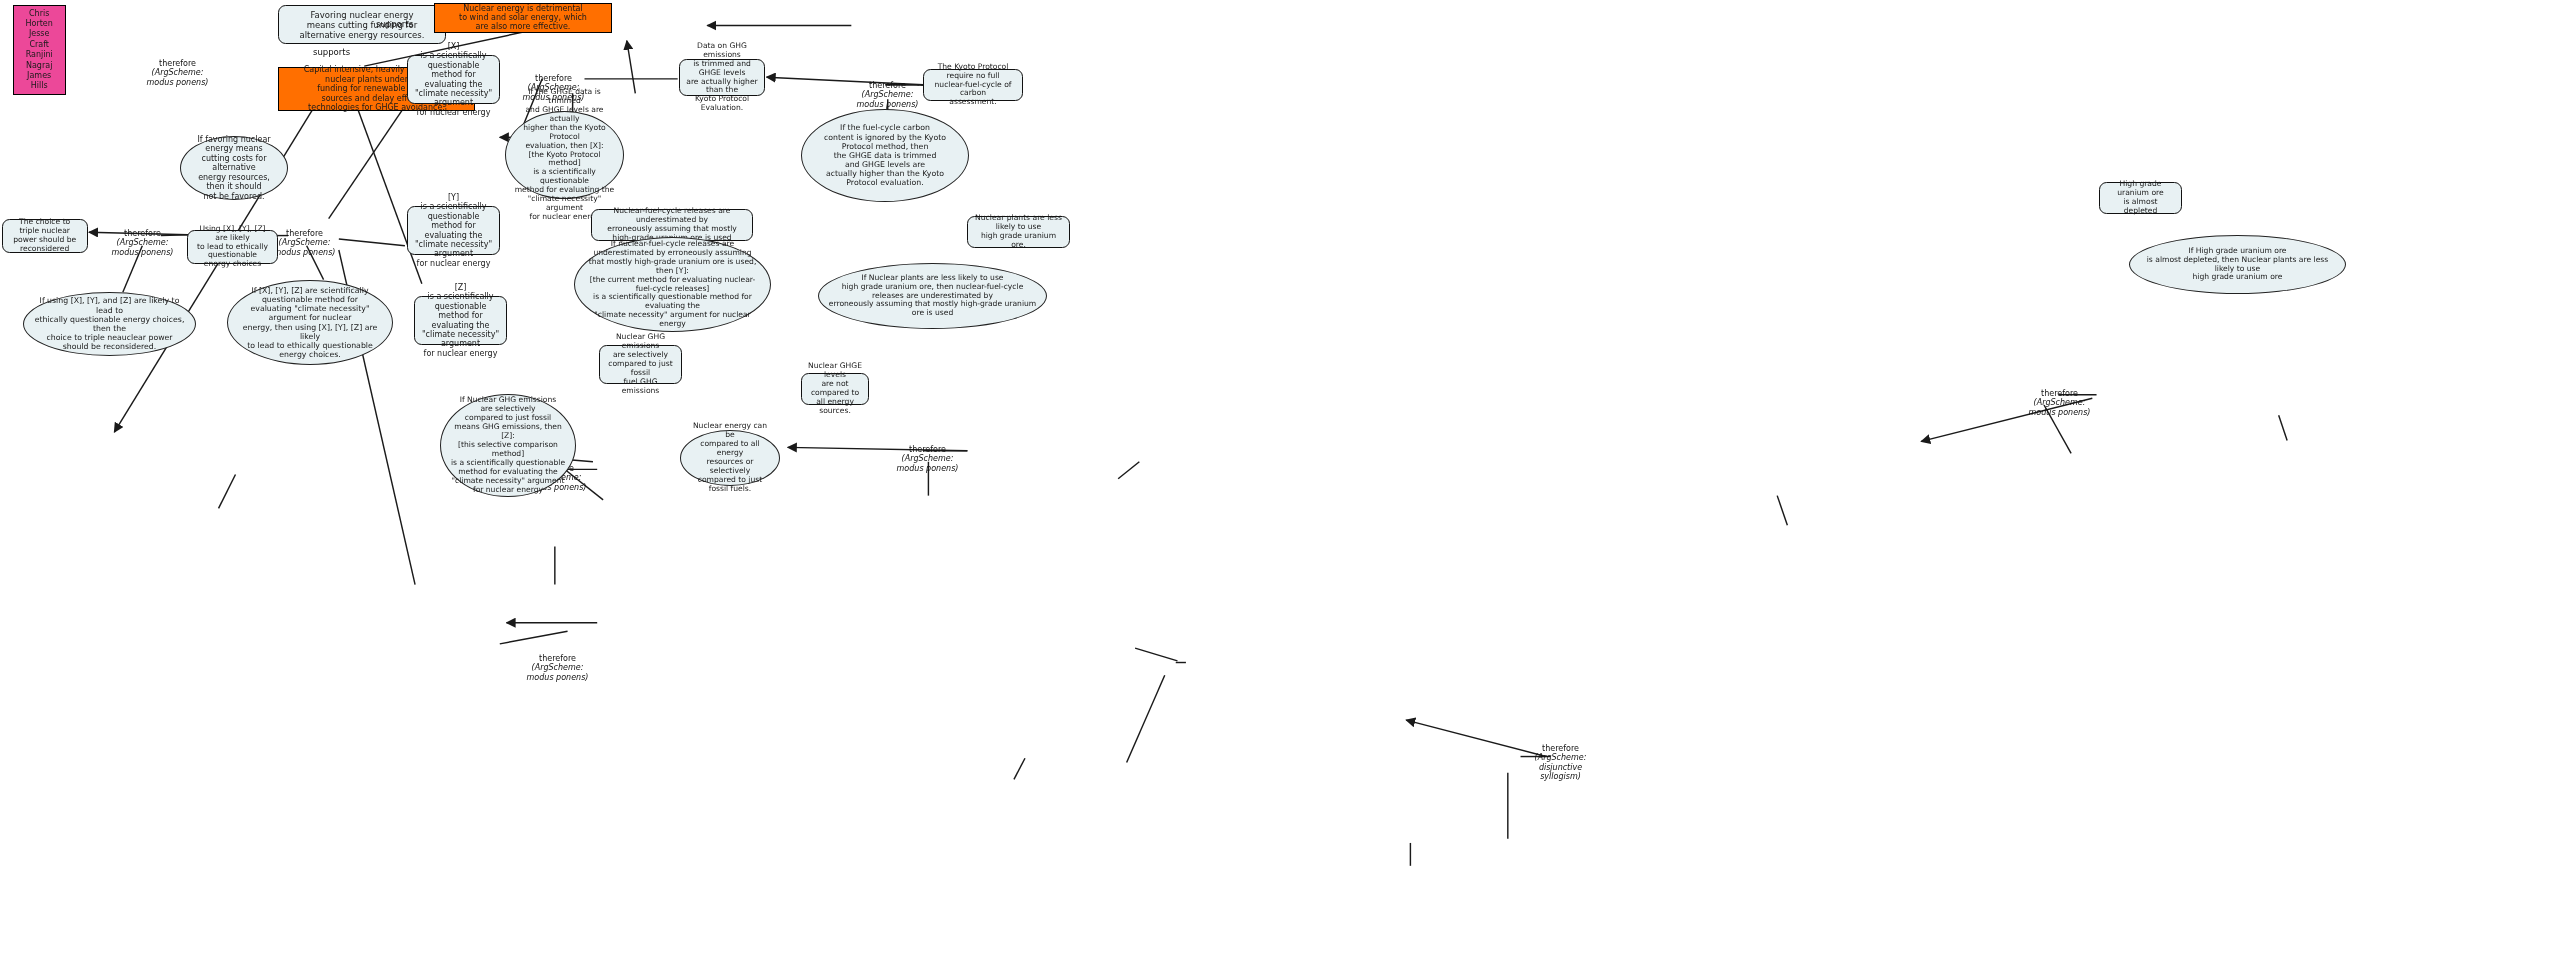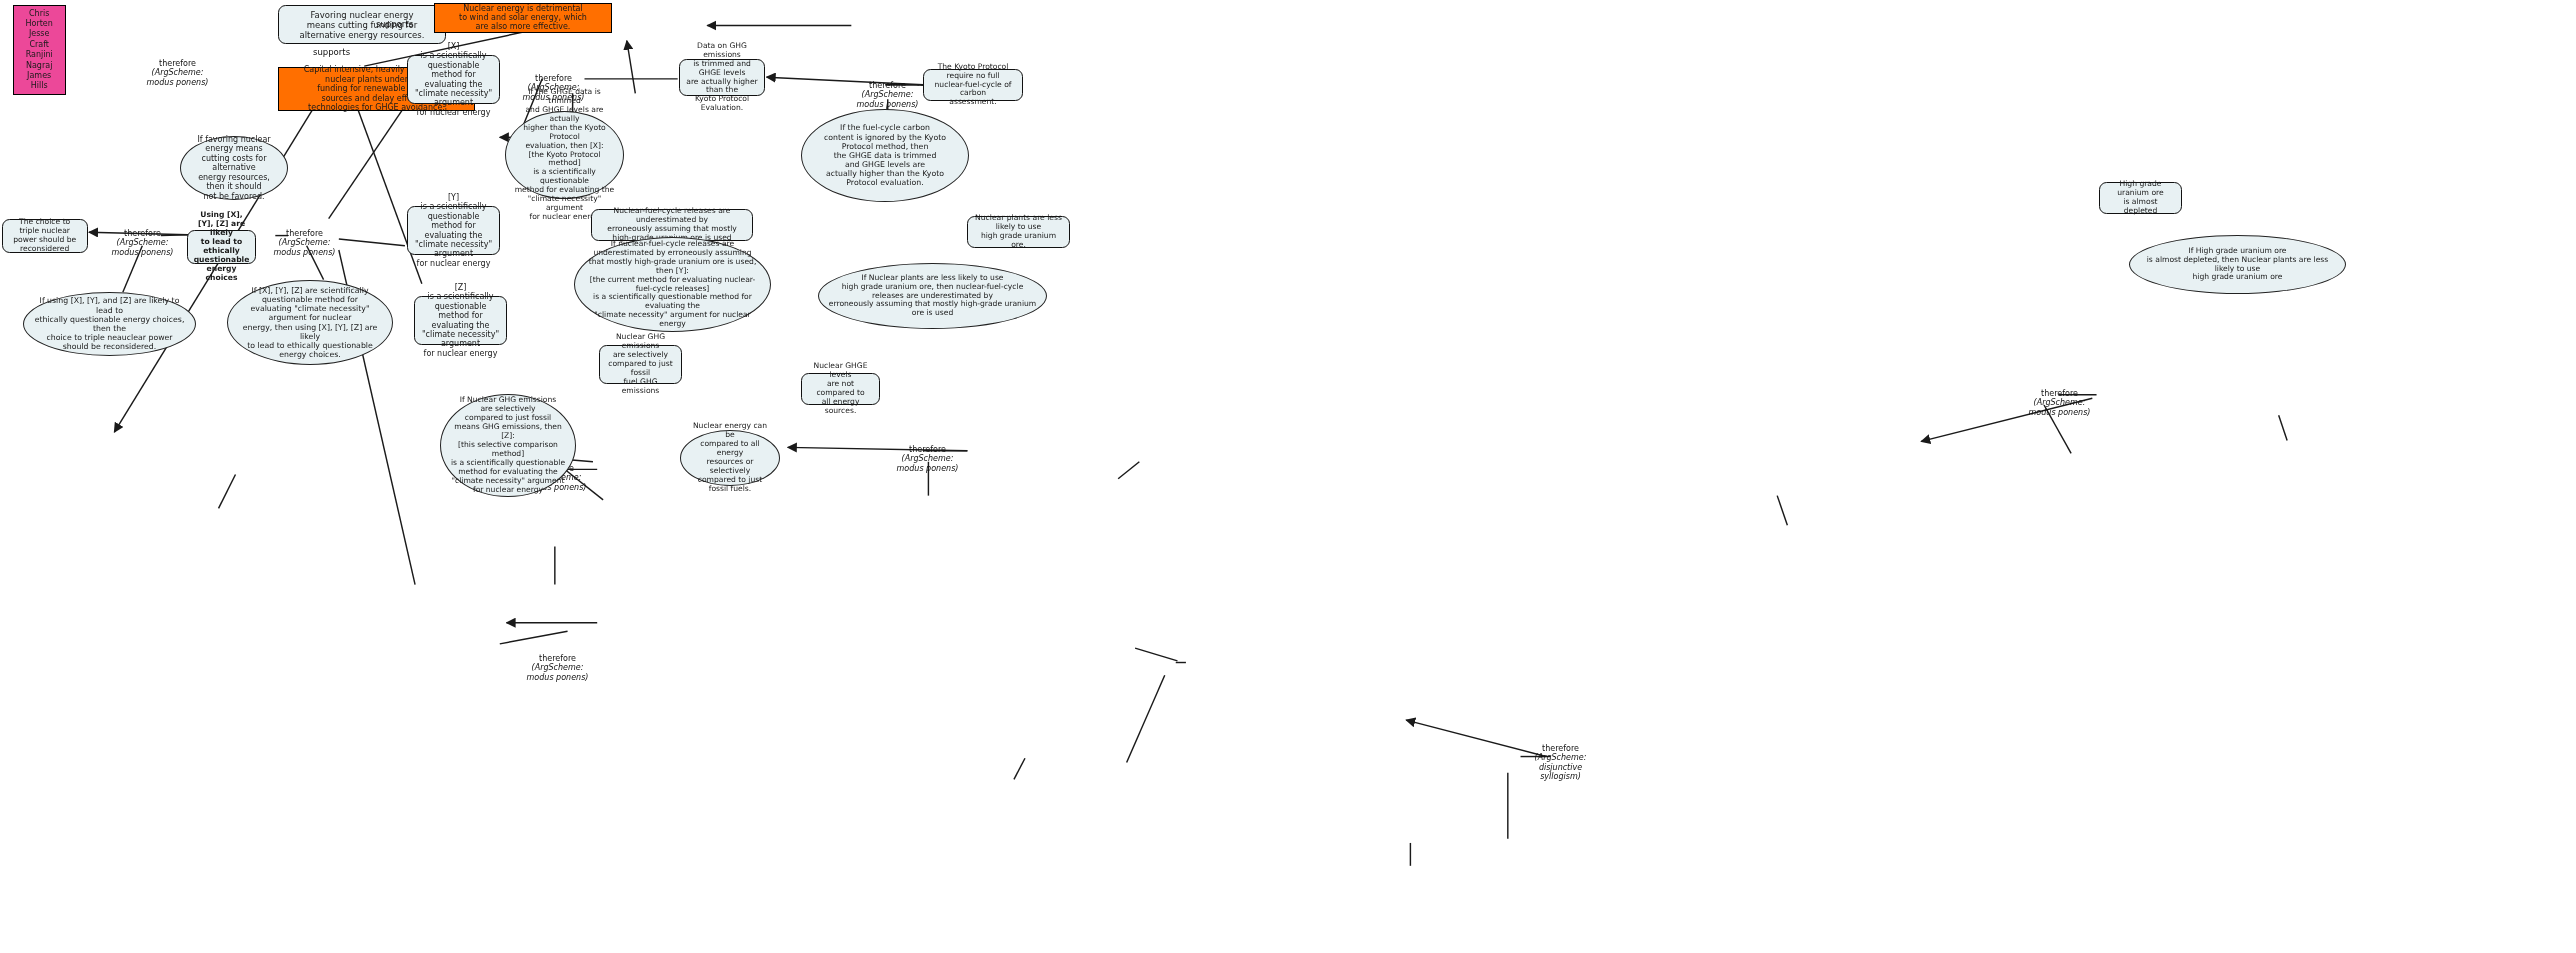--- a/index.html
+++ b/index.html
@@ -299,21 +299,21 @@
 
   <div class="node ellipse" style="left:801px; top:109px; width:168px; height:93px; font-size:7.8px;">If the fuel-cycle carbon
 content is ignored by the Kyoto Protocol method, then
 the GHGE data is trimmed
 and GHGE levels are
 actually higher than the Kyoto Protocol evaluation.</div>
 
   <div class="node box" style="left:1.7px; top:219px; width:86px; height:34px; font-size:7.6px;">The choice to triple nuclear
 power should be reconsidered</div>
 
-  <div class="node box" style="left:187px; top:230px; width:69px; height:34px; font-size:7.6px;font-weight:bold;">Using [X], [Y], [Z] are likely
+  <div class="node box" style="left:187px; top:230px; width:91px; height:34px; font-size:7.6px;">Using [X], [Y], [Z] are likely
 to lead to ethically
 questionable energy choices</div>
 
   <div class="node ellipse" style="left:23px; top:292px; width:173px; height:64px; font-size:7.8px;">If using [X], [Y], and [Z] are likely to lead to
 ethically questionable energy choices, then the
 choice to triple neauclear power should be reconsidered.</div>
 
   <div class="node ellipse" style="left:227px; top:280px; width:166px; height:85px; font-size:7.8px;">If [X], [Y], [Z] are scientifically questionable method for
 evaluating "climate necessity" argument for nuclear
 energy, then using [X], [Y], [Z] are likely
@@ -363,21 +363,21 @@
   <div class="node ellipse" style="left:440px; top:394px; width:136px; height:103px; font-size:7.6px;">If Nuclear GHG emissions
 are selectively
 compared to just fossil
 means GHG emissions, then [Z]:
 [this selective comparison method]
 is a scientifically questionable
 method for evaluating the
 "climate necessity" argument
 for nuclear energy</div>
 
-  <div class="node box" style="left:801px; top:373px; width:79px; height:27px; font-size:7.6px;">Nuclear GHGE levels
+  <div class="node box" style="left:801px; top:373px; width:68px; height:27px; font-size:7.6px;">Nuclear GHGE levels
 are not compared to
 all energy sources.</div>
 
   <div class="node ellipse" style="left:680px; top:430px; width:100px; height:56px; font-size:7.6px;">Nuclear energy can be
 compared to all energy
 resources or selectively
 compared to just fossil fuels.</div>
 
 </div>
 

